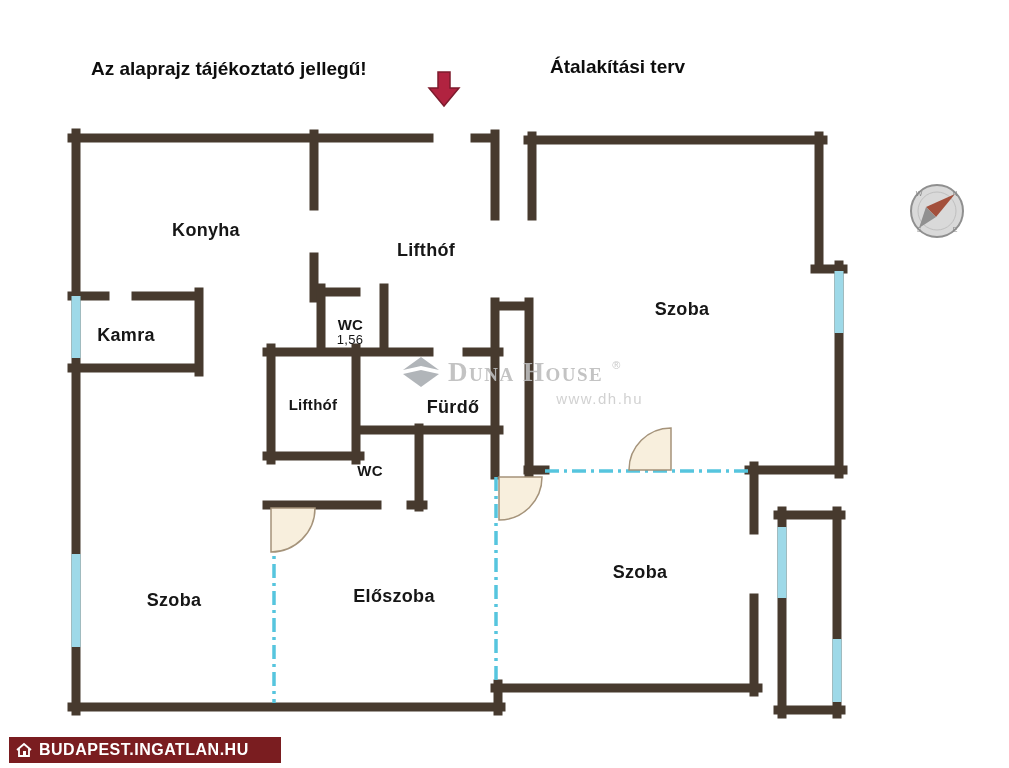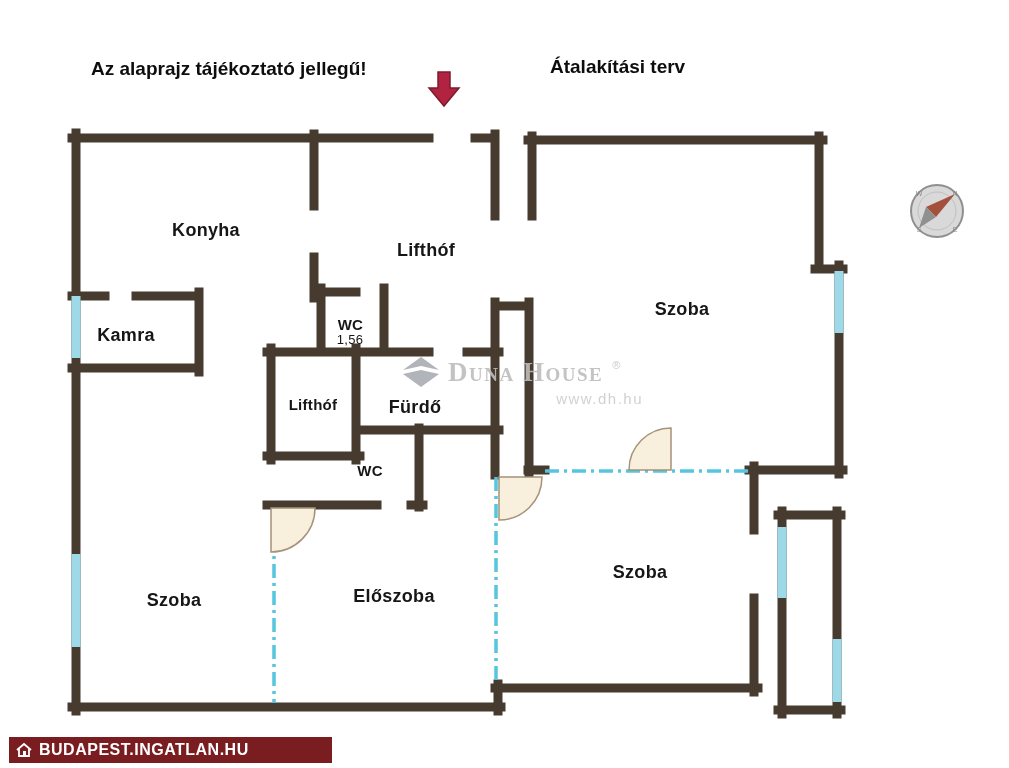--- a/index.html
+++ b/index.html
@@ -14,21 +14,21 @@
   .room-label{position:absolute;transform:translate(-50%,-50%);font-weight:700;font-size:18px;
               color:#161616;white-space:nowrap;letter-spacing:.3px;text-align:center;}
   .room-label.small{font-size:15px;text-align:right;}
   .wc-area{font-weight:400;font-size:13px;margin-top:-1px;}
   .watermark{position:absolute;left:394px;top:357px;width:240px;opacity:.9;}
   .wm-row{display:flex;align-items:center;gap:9px;}
   .wm-brand{font-family:"Liberation Serif",serif;font-size:27px;font-variant:small-caps;
             letter-spacing:1.5px;color:#bdbdbd;font-weight:600;line-height:1;}
   .wm-reg{font-size:11px;color:#c4c4c4;align-self:flex-start;margin-top:2px;}
   .wm-url{font-size:15px;letter-spacing:1.5px;color:#cdcdcd;margin:3px 0 0 52px;text-align:right;}
-  .footer-logo{position:absolute;left:0;top:737px;width:323px;height:26px;
+  .footer-logo{position:absolute;left:0;top:737px;width:272px;height:26px;
                background:var(--logo_bg,#7a1d20);display:flex;align-items:center;
                gap:6px;padding-left:6px;box-sizing:border-box;}
   .site-name{color:#ffffff;font-weight:700;font-size:16px;letter-spacing:.5px;white-space:nowrap;}
   .compass-letter{font-size:7px;fill:#8a8a8a;font-family:"Liberation Sans",sans-serif;text-anchor:middle;}
 </style>
 </head>
 <body>
 
 <div class="stage">
 
@@ -67,21 +67,21 @@
   </svg>
 
   <div class="room-label" style="left:197px;top:230px;text-align:center;">Konyha</div>
   <div class="room-label" style="left:117px;top:335px;">Kamra</div>
   <div class="room-label" style="left:417px;top:250px;">Lifthóf</div>
   <div class="room-label small" style="left:341px;top:331px;">
     <div>WC</div>
     <div class="wc-area">1,56</div>
   </div>
   <div class="room-label small" style="left:304px;top:404px;">Lifthóf</div>
-  <div class="room-label" style="left:406px;top:407px;">Fürdő</div>
+  <div class="room-label" style="left:444px;top:407px;">Fürdő</div>
   <div class="room-label small" style="left:361px;top:470px;">WC</div>
   <div class="room-label" style="left:673px;top:309px;">Szoba</div>
   <div class="room-label" style="left:631px;top:572px;">Szoba</div>
   <div class="room-label" style="left:165px;top:600px;">Szoba</div>
   <div class="room-label" style="left:385px;top:596px;">Előszoba</div>
 
   <div class="watermark">
     <div class="wm-row">
       <svg width="36" height="30" viewBox="0 0 36 30">
         <polygon points="18,0 36,13 18,9 0,13" fill="#a9adb2"></polygon>

